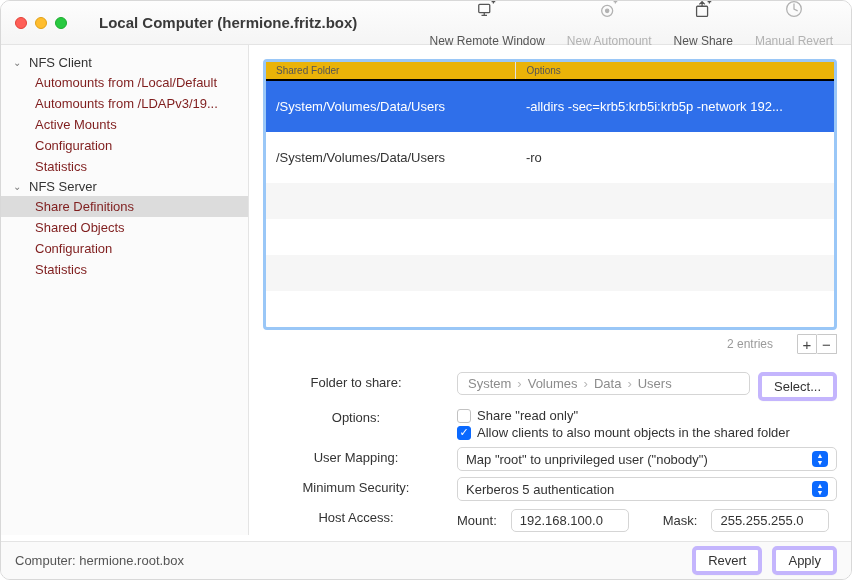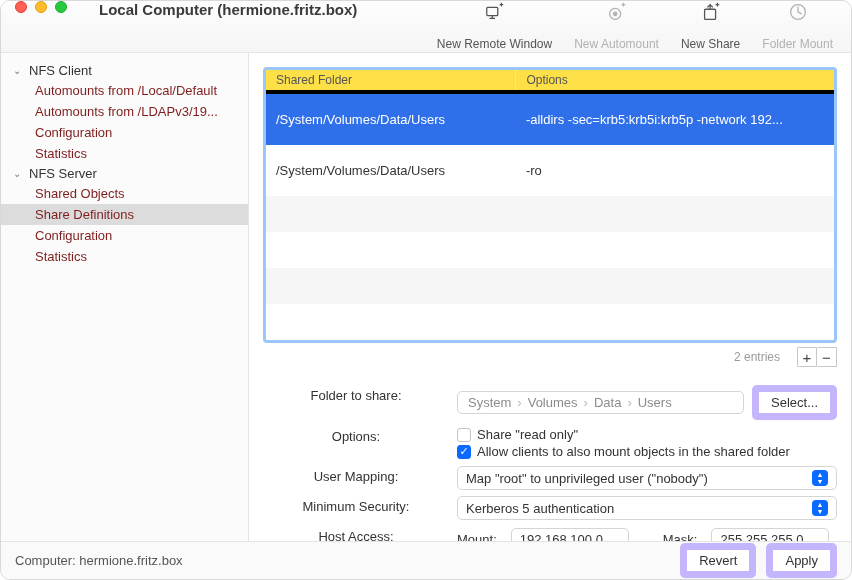--- a/index.html
+++ b/index.html
@@ -10,22 +10,22 @@
     background: #fff;
     width: 852px;
     height: 580px;
     overflow: hidden;
     border: 1px solid #d8d8d8;
     border-radius: 10px;
     position: relative;
   }
   .titlebar {
     display: flex;
-    align-items: flex-start;
-    height: 52px;
+    align-items: center;
+    height: 44px;
     border-bottom: 1px solid #e4e4e4;
     background: linear-gradient(#fdfdfd, #f5f5f5);
   }
   .traffic-lights {
     display: flex;
     gap: 8px;
     padding: 0 14px;
   }
   .traffic-light {
     width: 12px; height: 12px;
@@ -115,23 +115,23 @@
     width: 100%;
     border-collapse: collapse;
     font-size: 13px;
     table-layout: fixed;
   }
   .table th {
     text-align: left;
     font-weight: 400;
     color: #555;
     padding: 3px 10px;
-    border-bottom: 4px solid #000000;
-    background: #fde047;
-    font-size: 12px;
+    border-bottom: 2px solid #000000;
+    background: #eab308;
+    font-size: 10px;
   }
   .col-folder { width: 44%; }
   .col-opts { width: 56%; }
   .table th.col-folder { border-right: 1px solid #e2e2e2; }
   .table td {
     padding: 18px 10px;
     height: 20px;
     white-space: nowrap;
     overflow: hidden;
     text-overflow: ellipsis;
@@ -143,21 +143,21 @@
   .table tr.alt td { background: #f6f6f6; }
   .table-footer {
     display: flex;
     justify-content: flex-end;
     align-items: center;
     gap: 8px;
     margin-top: 4px;
     font-size: 12px;
     color: #9a9a9a;
   }
-  .table-footer .count { margin-right: 9px; }
+  .table-footer .count { margin-right: 16px; }
   .mini-btn {
     width: 20px; height: 20px;
     border: 1px solid #c8c8c8;
     background: #fff;
     border-radius: 1px;
     display: flex; align-items: center; justify-content: center;
     font-size: 15px;
     line-height: 1;
     cursor: default;
     color: #444;
@@ -174,37 +174,37 @@
     font-size: 13px;
   }
   .form-label {
     text-align: center;
     color: #333;
     padding-top: 3px;
   }
   .breadcrumb-row {
     display: flex;
     gap: 8px;
-    align-items: center;
+    align-items: flex-start;
   }
   .breadcrumb {
     flex: 1;
     border: 1px solid #d5d5d5;
     border-radius: 5px;
     padding: 3px 10px;
     color: #8c8c8c;
     background: #fff;
     display: flex;
     gap: 6px;
     white-space: nowrap;
     overflow: hidden;
   }
   .breadcrumb .sep { color: #b8b8b8; }
   .btn {
-    border: 7px solid #c4b5fd;
+    border: 4px solid #c4b5fd;
     border-radius: 5px;
     background: #fff;
     padding: 3px 12px;
     font-size: 13px;
     color: #333;
     cursor: default;
     box-shadow: 0 1px 0 rgba(0,0,0,0.02);
   }
   .checkbox-row {
     display: flex;
@@ -327,43 +327,44 @@
       </div>
       <span>New Share</span>
     </div>
     <div class="toolbar-item disabled">
       <div class="toolbar-icon">
         <svg viewBox="0 0 24 24" width="22" height="22" fill="none" stroke="#b2b2b2" stroke-width="1.4">
           <circle cx="12" cy="12" r="8"></circle>
             <path d="M12 6v6l4 2"></path>
         </svg>
       </div>
-      <span>Folder Mount</span>
+      <span>Manual Revert</span>
     </div>
   </div>
 </div>
 
 <div class="body">
 
   <div class="sidebar">
     <div class="tree-group">
       <span class="disclosure">⌄</span>
       <span>NFS Client</span>
     </div>
     <div class="tree-item">Automounts from /Local/Default</div>
     <div class="tree-item">Automounts from /LDAPv3/19...</div>
+    <div class="tree-item">Active Mounts</div>
     <div class="tree-item">Configuration</div>
     <div class="tree-item">Statistics</div>
 
     <div class="tree-group">
       <span class="disclosure">⌄</span>
       <span>NFS Server</span>
     </div>
+    <div class="tree-item selected">Share Definitions</div>
     <div class="tree-item">Shared Objects</div>
-    <div class="tree-item selected">Share Definitions</div>
     <div class="tree-item">Configuration</div>
     <div class="tree-item">Statistics</div>
   </div>
 
   <div class="main">
     <div class="table-wrap">
       <table class="table">
         <thead>
           <tr>
             <th class="col-folder">Shared Folder</th>
@@ -462,17 +463,17 @@
       </div>
 
       <div class="adv-row">
         <div class="btn">Show advanced options</div>
       </div>
     </div>
   </div>
 </div>
 
 <div class="statusbar">
-  <span>Computer: hermione.fritz.box</span>
+  <span>Computer: hermione.root.box</span>
   <span class="spacer"></span>
   <div class="btn">Revert</div>
   <div class="btn">Apply</div>
 </div>
 
 </body></html>

